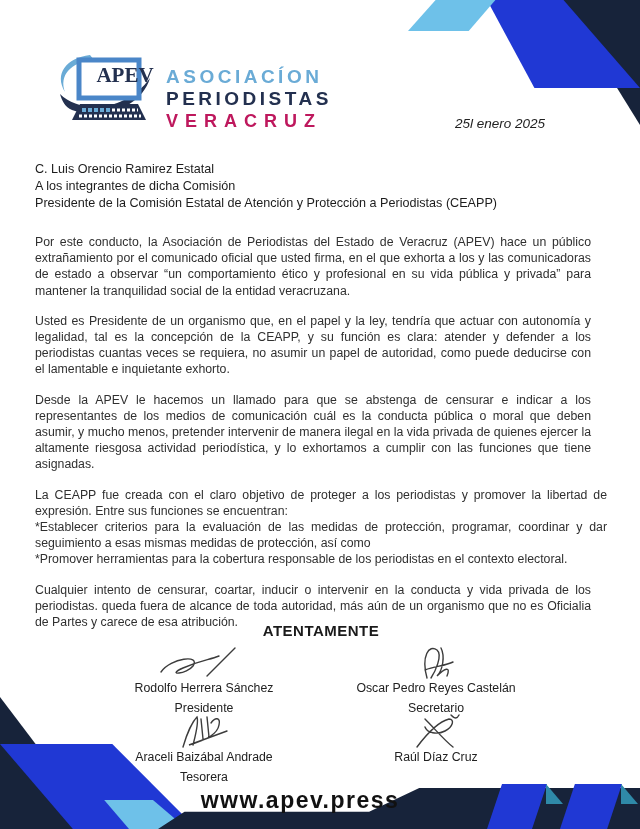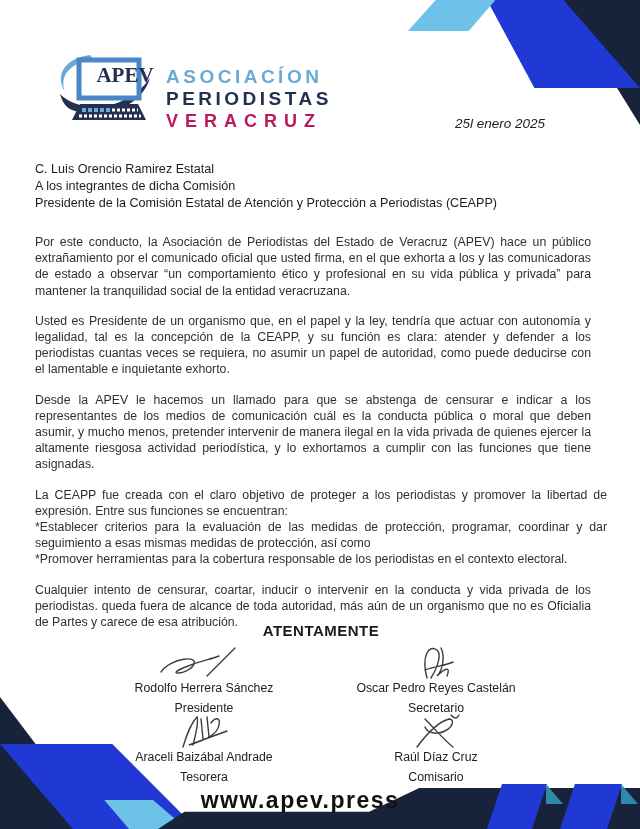--- a/index.html
+++ b/index.html
@@ -158,20 +158,19 @@
       <div class="sig-title">Tesorera</div>
     </div>
 
     <div class="sig-cell">
       <div class="sig-scribble">
         <svg width="110" height="36" viewBox="0 0 110 36">
           <path d="M36 34 C 48 18, 60 8, 68 6 C 74 6, 72 14, 64 18 C 56 22, 46 20, 44 14 M44 6 C 54 16, 64 28, 72 34 M70 2 C 74 6, 76 6, 78 2" fill="none" stroke="#3c3c3c" stroke-width="1.4" stroke-linecap="round"></path>
         </svg>
       </div>
       <div class="sig-name">Raúl Díaz Cruz</div>
-      <div class="sig-title">Comisario</div>
     </div>
 
   </div>
 
   <div class="site">www.apev.press</div>
 
 </div>
 
 </body></html>

